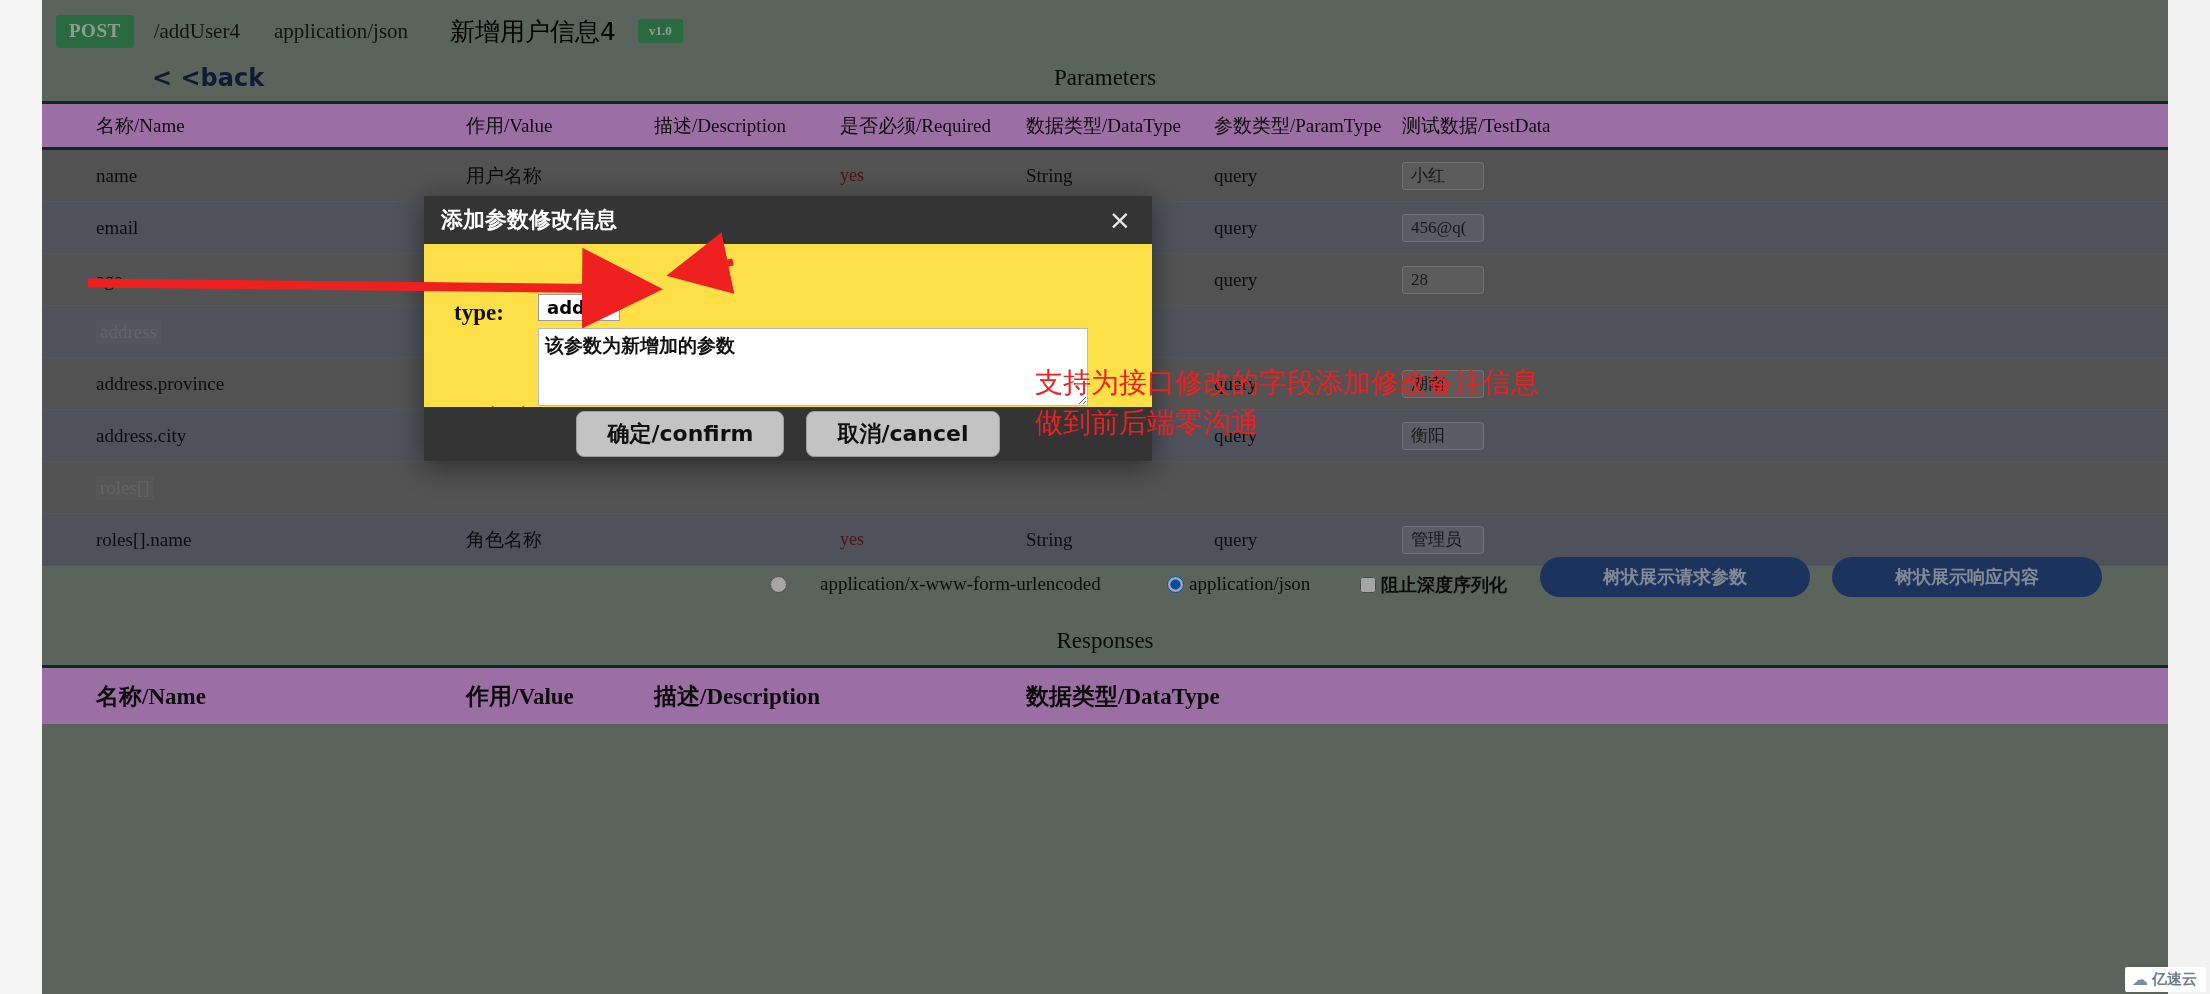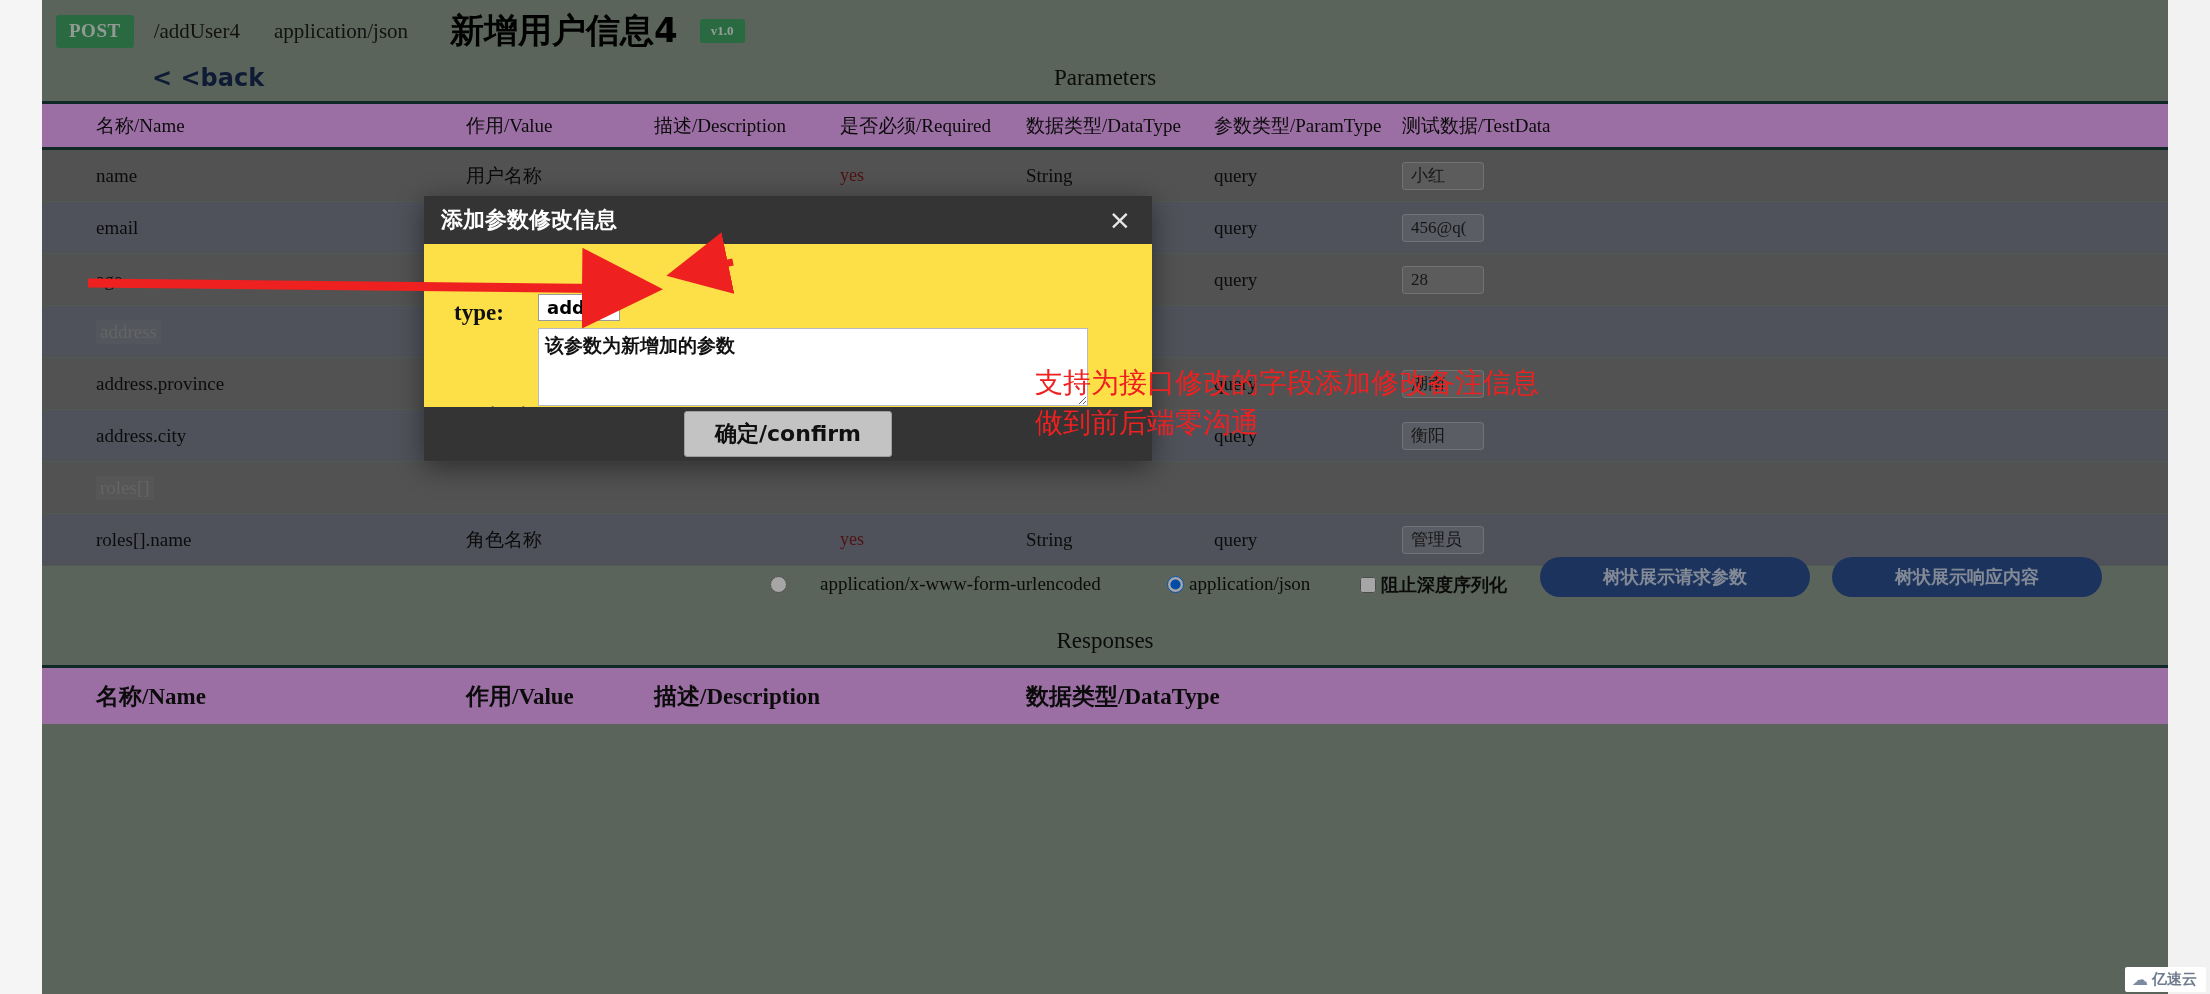--- a/index.html
+++ b/index.html
@@ -36,21 +36,21 @@
   .method-badge{
     background:#3fa363;color:#dfeee4;
     font-weight:bold;font-size:19px;
     padding:5px 13px 6px 13px;border-radius:3px;
     letter-spacing:.5px;
     font-family:"Liberation Serif",serif;
   }
   .api-path{font-size:21px;color:#1b1b1b;margin-left:20px;}
   .api-ctype{font-size:21px;color:#1b1b1b;margin-left:34px;}
   .api-title{
-    font-size:34px;color:#000;margin-left:42px;font-weight:bold;
+    font-size:25px;color:#000;margin-left:42px;font-weight:normal;
     font-family:"DejaVu Sans","Liberation Sans",sans-serif;
   }
   .api-version{
     background:#3fa363;color:#e3f1e8;
     font-size:13px;font-weight:bold;
     padding:4px 11px;border-radius:3px;margin-left:22px;
     font-family:"Liberation Serif",serif;
   }
 
   
@@ -193,21 +193,21 @@
     padding:4px 6px;box-sizing:border-box;
     resize:both;outline:none;line-height:1.35;
   }
   .modal-foot{
     background:#343434;height:54px;position:relative;
     display:flex;align-items:center;justify-content:center;gap:22px;
   }
   .modal-btn{
     background:#c3c3c3;border:1px solid #9d9d9d;
     font-size:22px;font-weight:bold;color:#101010;
-    padding:7px 30px;border-radius:3px;cursor:pointer;
+    padding:7px 30px;border-radius:8px;cursor:pointer;
     font-family:"DejaVu Sans","Liberation Sans",sans-serif;
   }
 
   
   #annotation-layer{position:absolute;left:0;top:0;width:2210px;height:994px;z-index:80;pointer-events:none;}
   .anno-text{
     position:absolute;color:#ef2020;font-size:28px;line-height:1.42;
     font-family:"DejaVu Sans","Liberation Sans",sans-serif;
     white-space:pre;
   }
@@ -489,20 +489,21 @@
       <button class="modal-close">×</button>
     </div>
     <div class="modal-body">
       <span class="flabel" id="lbl-type">type:</span>
       <select class="type-select" id="type-select"><option value="add">add</option><option value="update">update</option><option value="delete">delete</option></select>
       <span class="flabel" id="lbl-content">content:</span>
       <textarea class="content-area" id="content-area" style="">该参数为新增加的参数</textarea>
     </div>
     <div class="modal-foot">
       <button class="modal-btn">确定/confirm</button>
+      <button class="modal-btn">取消/cancel</button>
     </div>
   </div>
 
   <div id="annotation-layer">
     <svg width="2210" height="994" style="position:absolute;left:0;top:0;">
       <defs>
         <marker id="ah" markerWidth="9" markerHeight="9" refX="7" refY="4.5" orient="auto">
           <polygon points="0,0 9,4.5 0,9" fill="#ef2020"></polygon>
         </marker>
       </defs>

